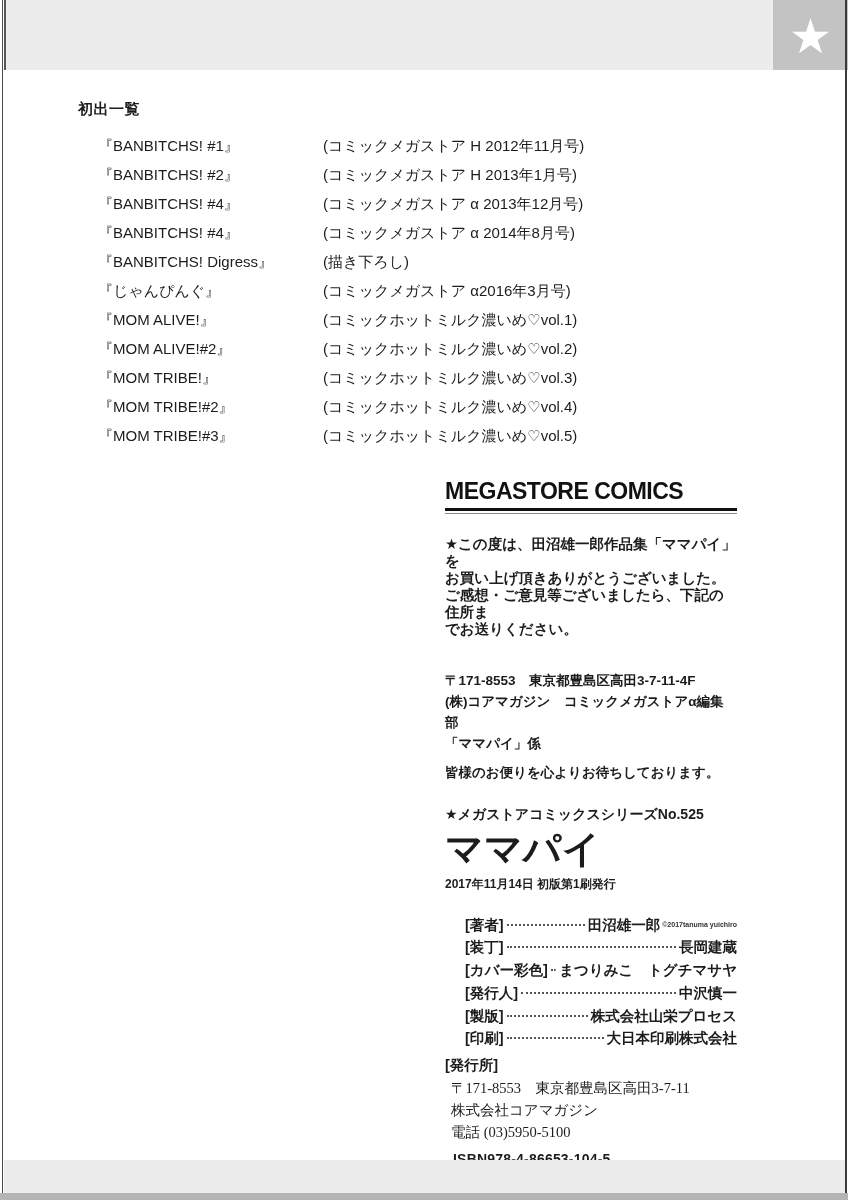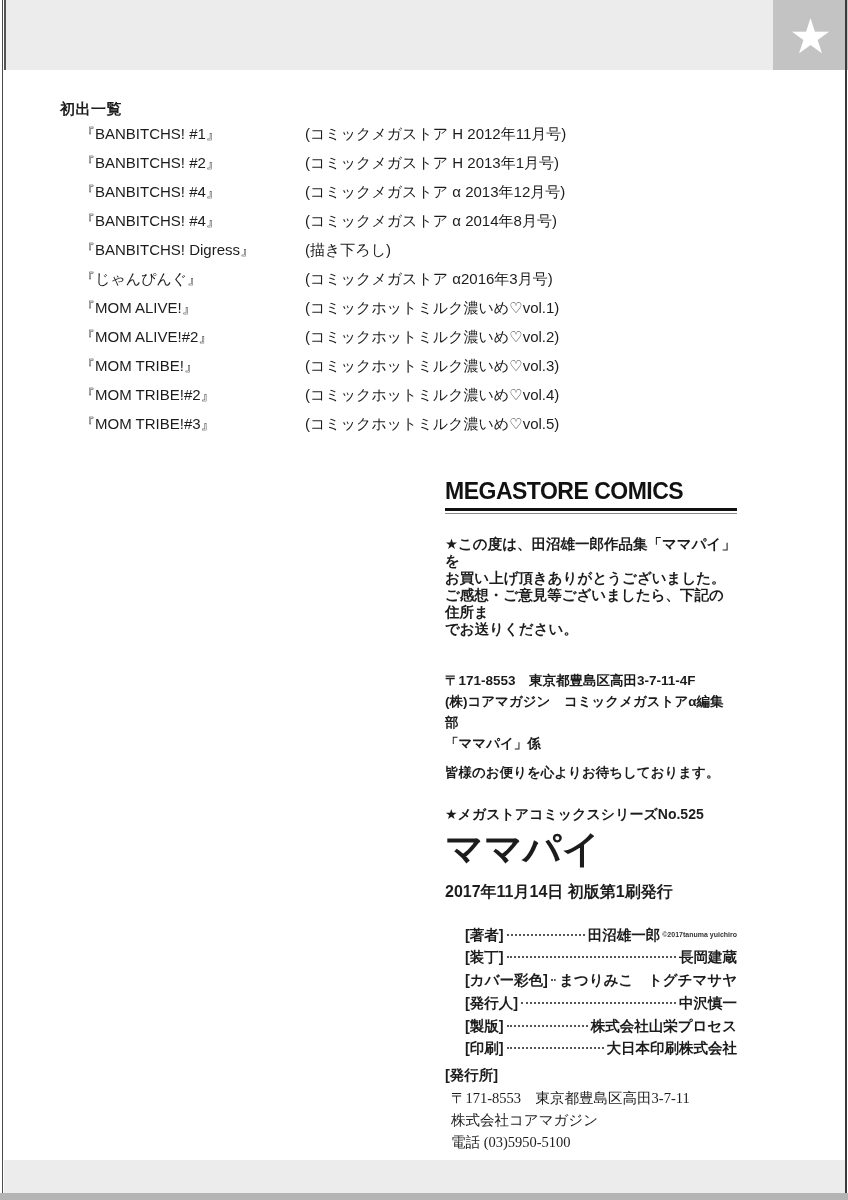--- a/index.html
+++ b/index.html
@@ -14,41 +14,41 @@
   
   .top-bar{position:absolute;left:4px;right:3px;top:0;height:70px;background:#ececec;border-left:2px solid #555;}
   .star-box{position:absolute;right:0;top:0;width:75px;height:70px;background:#c3c3c3;display:flex;align-items:center;justify-content:center;}
   .star-box .star{color:#fff;font-size:48px;line-height:1;transform:translateY(2px);}
 
   
   .bottom-bar{position:absolute;left:4px;right:3px;bottom:7px;height:33px;background:#ececec;}
   .bottom-edge{position:absolute;left:0;right:0;bottom:0;height:7px;background:#b4b4b4;}
 
   
-  .first-pub{position:absolute;left:60px;top:100px;width:560px;}
+  .first-pub{position:absolute;left:78px;top:100px;width:560px;}
   .first-pub h2{margin:0;font-size:15px;font-weight:600;letter-spacing:.5px;}
-  .pub-rows{margin-top:1px;}
+  .pub-rows{margin-top:13px;}
   .pub-row{display:flex;padding-left:20px;height:29px;align-items:center;font-size:15px;}
   .pub-title{flex:0 0 225px;white-space:nowrap;}
   .pub-source{white-space:nowrap;}
 
   
   .colophon{position:absolute;left:445px;top:478px;width:292px;}
   .logo{font-size:23px;font-weight:900;letter-spacing:-.5px;white-space:nowrap;color:#111;}
   .logo-rule-thick{height:3px;background:#111;margin-top:3px;}
   .logo-rule-thin{height:1px;background:#8a8a8a;margin-top:2px;}
 
   .greeting{margin:22px 0 0;font-size:14.5px;line-height:17px;white-space:pre-line;font-weight:600;}
   .addr{margin-top:32px;font-size:13.5px;line-height:21px;font-weight:600;}
   .addr .right{}
   .waiting{margin:10px 0 0;font-size:13.5px;font-weight:600;}
 
   .series{margin:24px 0 0;font-size:14px;font-weight:600;}
   .book-title{margin:4px 0 0;font-size:38px;font-weight:600;line-height:1.15;}
-  .edition{margin:10px 0 0;font-size:16px;font-weight:600;}
+  .edition{margin:4px 0 0;font-size:12px;font-weight:600;}
 
   .credits{margin-top:21px;}
   .credit-row{display:flex;align-items:baseline;font-size:14.5px;line-height:22.7px;font-weight:600;}
   .credit-label{white-space:nowrap;padding-left:20px;}
   .dots{flex:1;margin:0 3px;border-bottom:2px dotted #555;transform:translateY(-4px);}
   .credit-value{white-space:nowrap;}
   .credit-note{font-size:7px;color:#333;margin-left:2px;white-space:nowrap;align-self:flex-end;}
 
   .publisher{margin-top:6px;}
   .publisher-label{font-size:14.5px;font-weight:600;}

